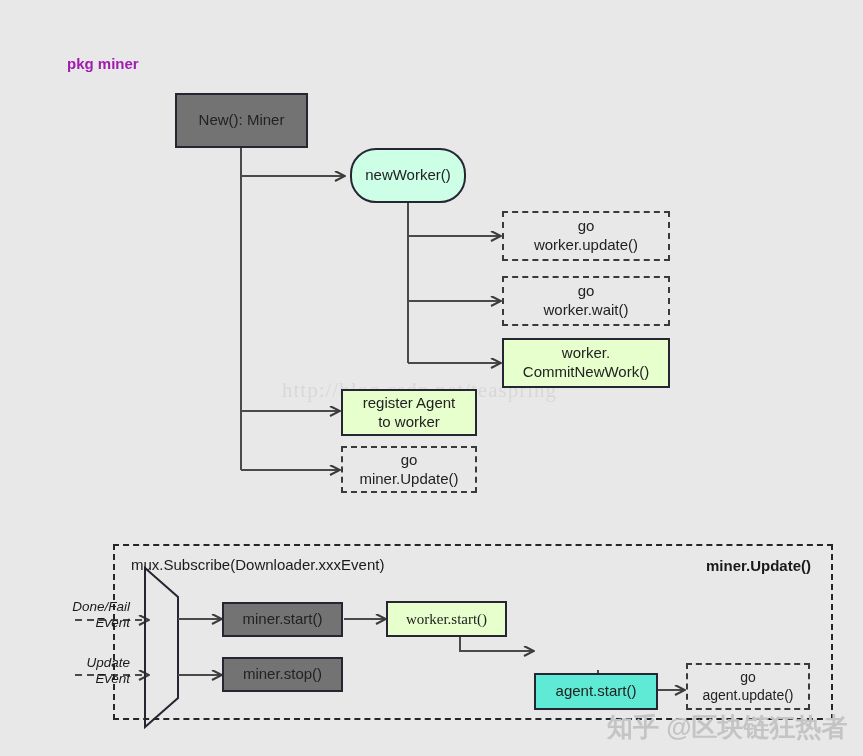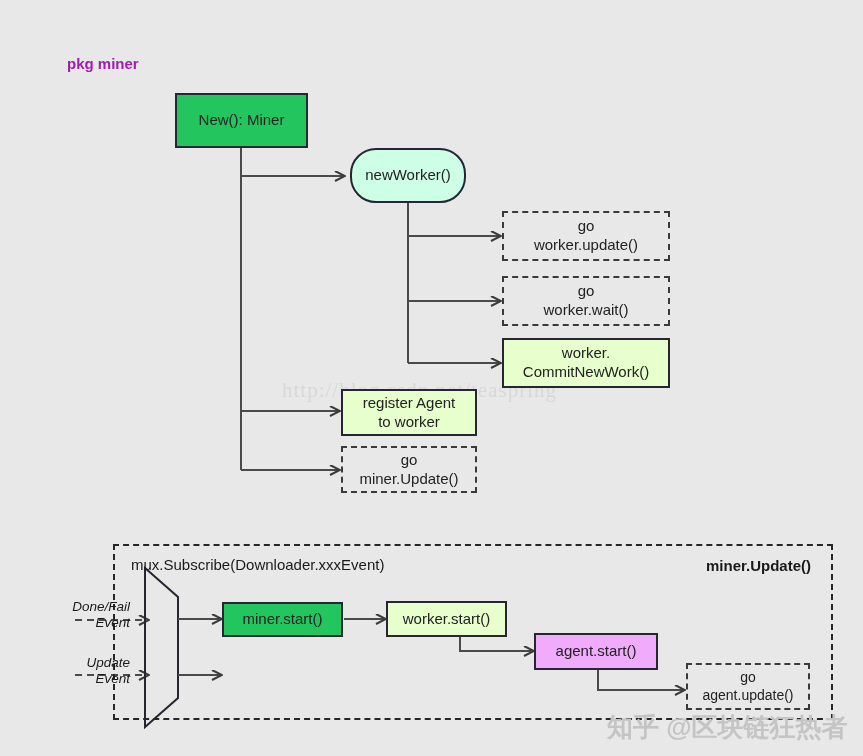--- a/index.html
+++ b/index.html
@@ -41,24 +41,24 @@
     font-size: 15px;
     color: #222;
   }
   .solid {
     border: 2px solid #262633;
   }
   .dashed-node {
     border: 2px dashed #3a3a3a;
     background: transparent;
   }
-  .fill-purple { background: #22c55e; }
+  .fill-purple { background: #737373; }
   .fill-mint   { background: #ccffe6; border-radius: 26px; }
   .fill-green  { background: #e6ffcc; }
-  .fill-yellow { background: #f0abfc; }
+  .fill-yellow { background: #5eead4; margin-top: 40px; }
 
   .pkg-title {
     position: absolute;
     font-weight: bold;
     font-size: 15px;
     color: #a21caf;
     margin-left: 7px;
   }
   .group-box {
     position: absolute;
@@ -194,22 +194,25 @@
   <div class="evt-label" style="left:58px; top:599px; width:72px;">Done/Fail
 Event</div>
 
   <div class="evt-label" style="left:58px; top:655px; width:72px;">Update
 Event</div>
 
   <div class="node solid fill-purple" style="left:222px; top:602px; width:121px; height:35px;">
     <span>miner.start()</span>
   </div>
 
-
-  <div class="node solid fill-green" style="left:386px; top:601px; width:121px; height:36px;">
+  <div class="node solid fill-purple" style="left:222px; top:657px; width:121px; height:35px;">
+    <span>miner.stop()</span>
+  </div>
+
+  <div class="node solid fill-green" style="left:386px; top:601px; width:121px; height:36px;font-family:Liberation Serif, serif;">
     <span>worker.start()</span>
   </div>
 
   <div class="node solid fill-yellow" style="left:534px; top:633px; width:124px; height:37px;">
     <span>agent.start()</span>
   </div>
 
   <div class="node dashed-node" style="left:686px; top:663px; width:124px; height:47px; font-size:14px;">
     <span>go
 agent.update()</span>

